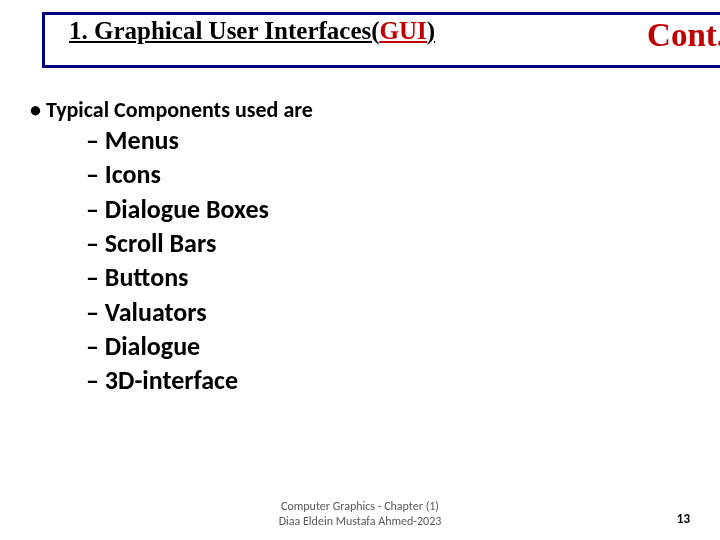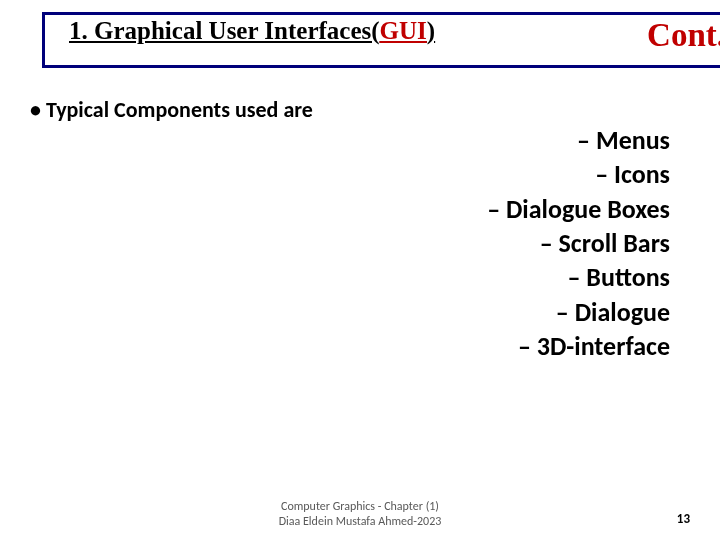--- a/index.html
+++ b/index.html
@@ -58,21 +58,20 @@
     content: "• ";
   }
   .sub-list {
     margin-left: 56px;
   }
   .sub-item {
     font-size: 26px;
     font-weight: bold;
     color: #000;
     line-height: 1.32;
-    text-align: right;
   }
   .sub-item::before {
     content: "– ";
   }
   .footer {
     position: absolute;
     bottom: 12px;
     left: 0;
     width: 720px;
     text-align: center;
@@ -100,20 +99,21 @@
 </div>
 
 <div class="content">
   <div class="bullet-main">Typical Components used are</div>
   <div class="sub-list">
     <div class="sub-item">Menus</div>
     <div class="sub-item">Icons</div>
     <div class="sub-item">Dialogue  Boxes</div>
     <div class="sub-item">Scroll Bars</div>
     <div class="sub-item">Buttons</div>
+    <div class="sub-item">Valuators</div>
     <div class="sub-item">Dialogue</div>
     <div class="sub-item">3D-interface</div>
   </div>
 </div>
 
 <div class="footer">
   <div>Computer Graphics - Chapter (1)</div>
   <div>Diaa Eldein Mustafa Ahmed-2023</div>
 </div>
 

